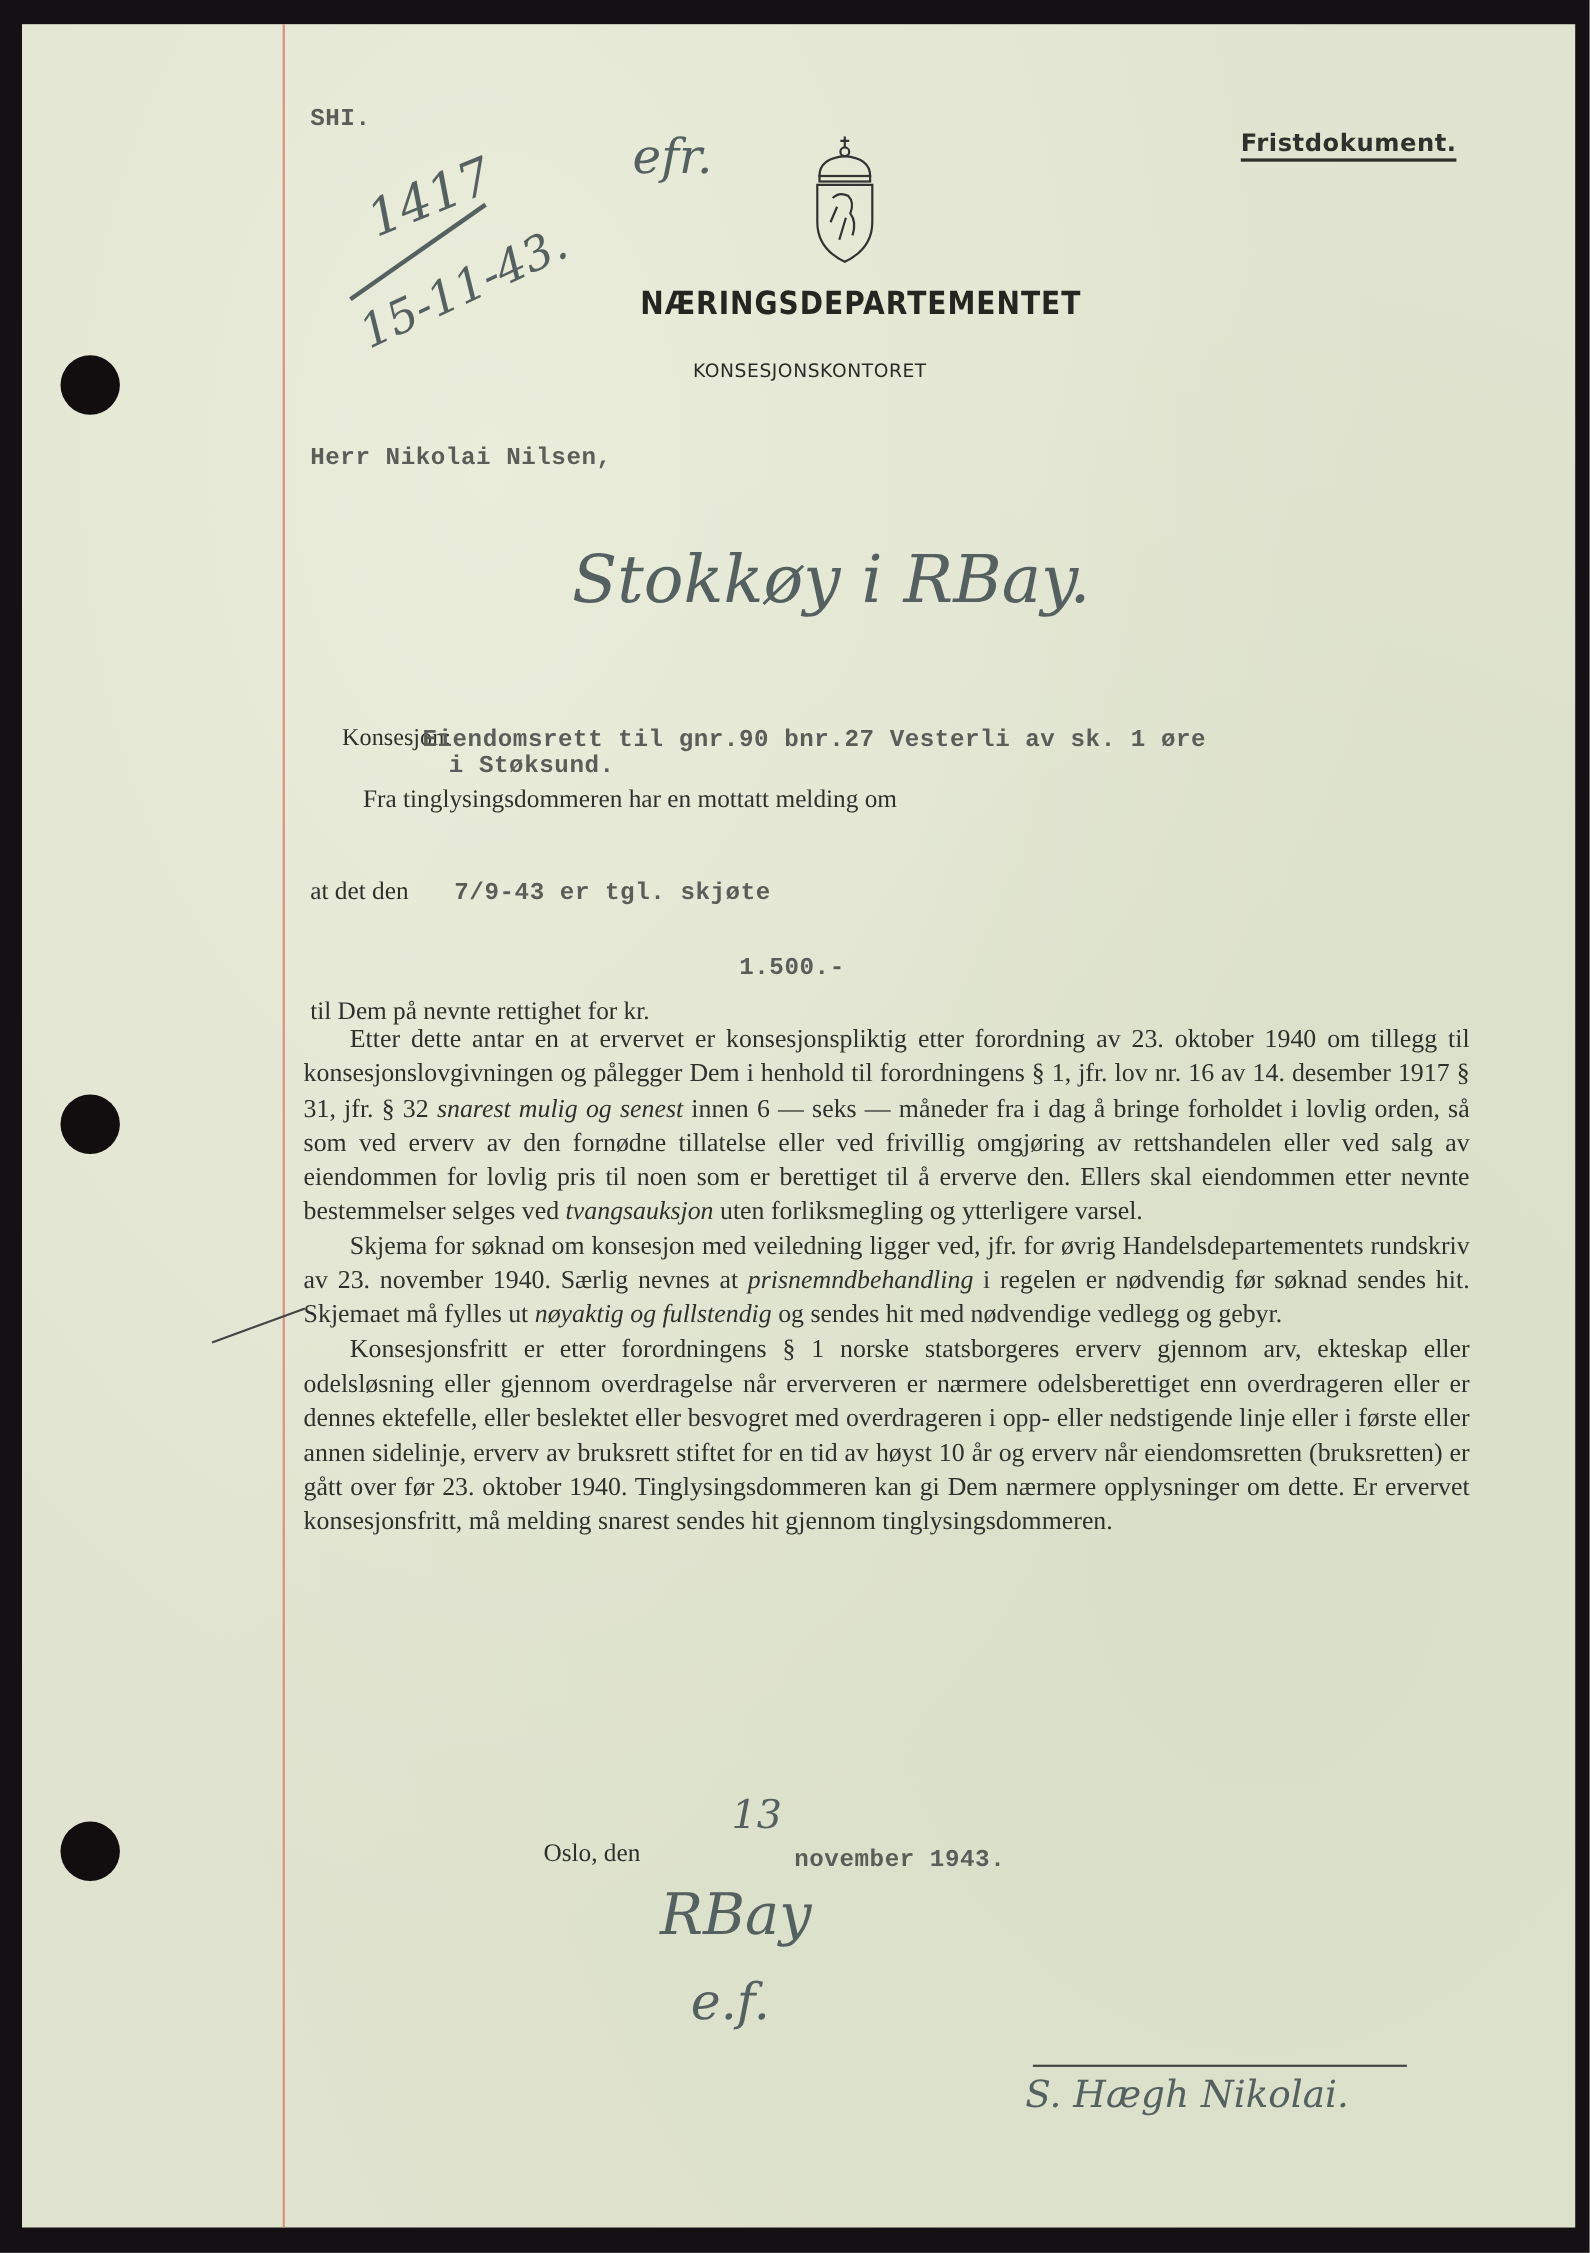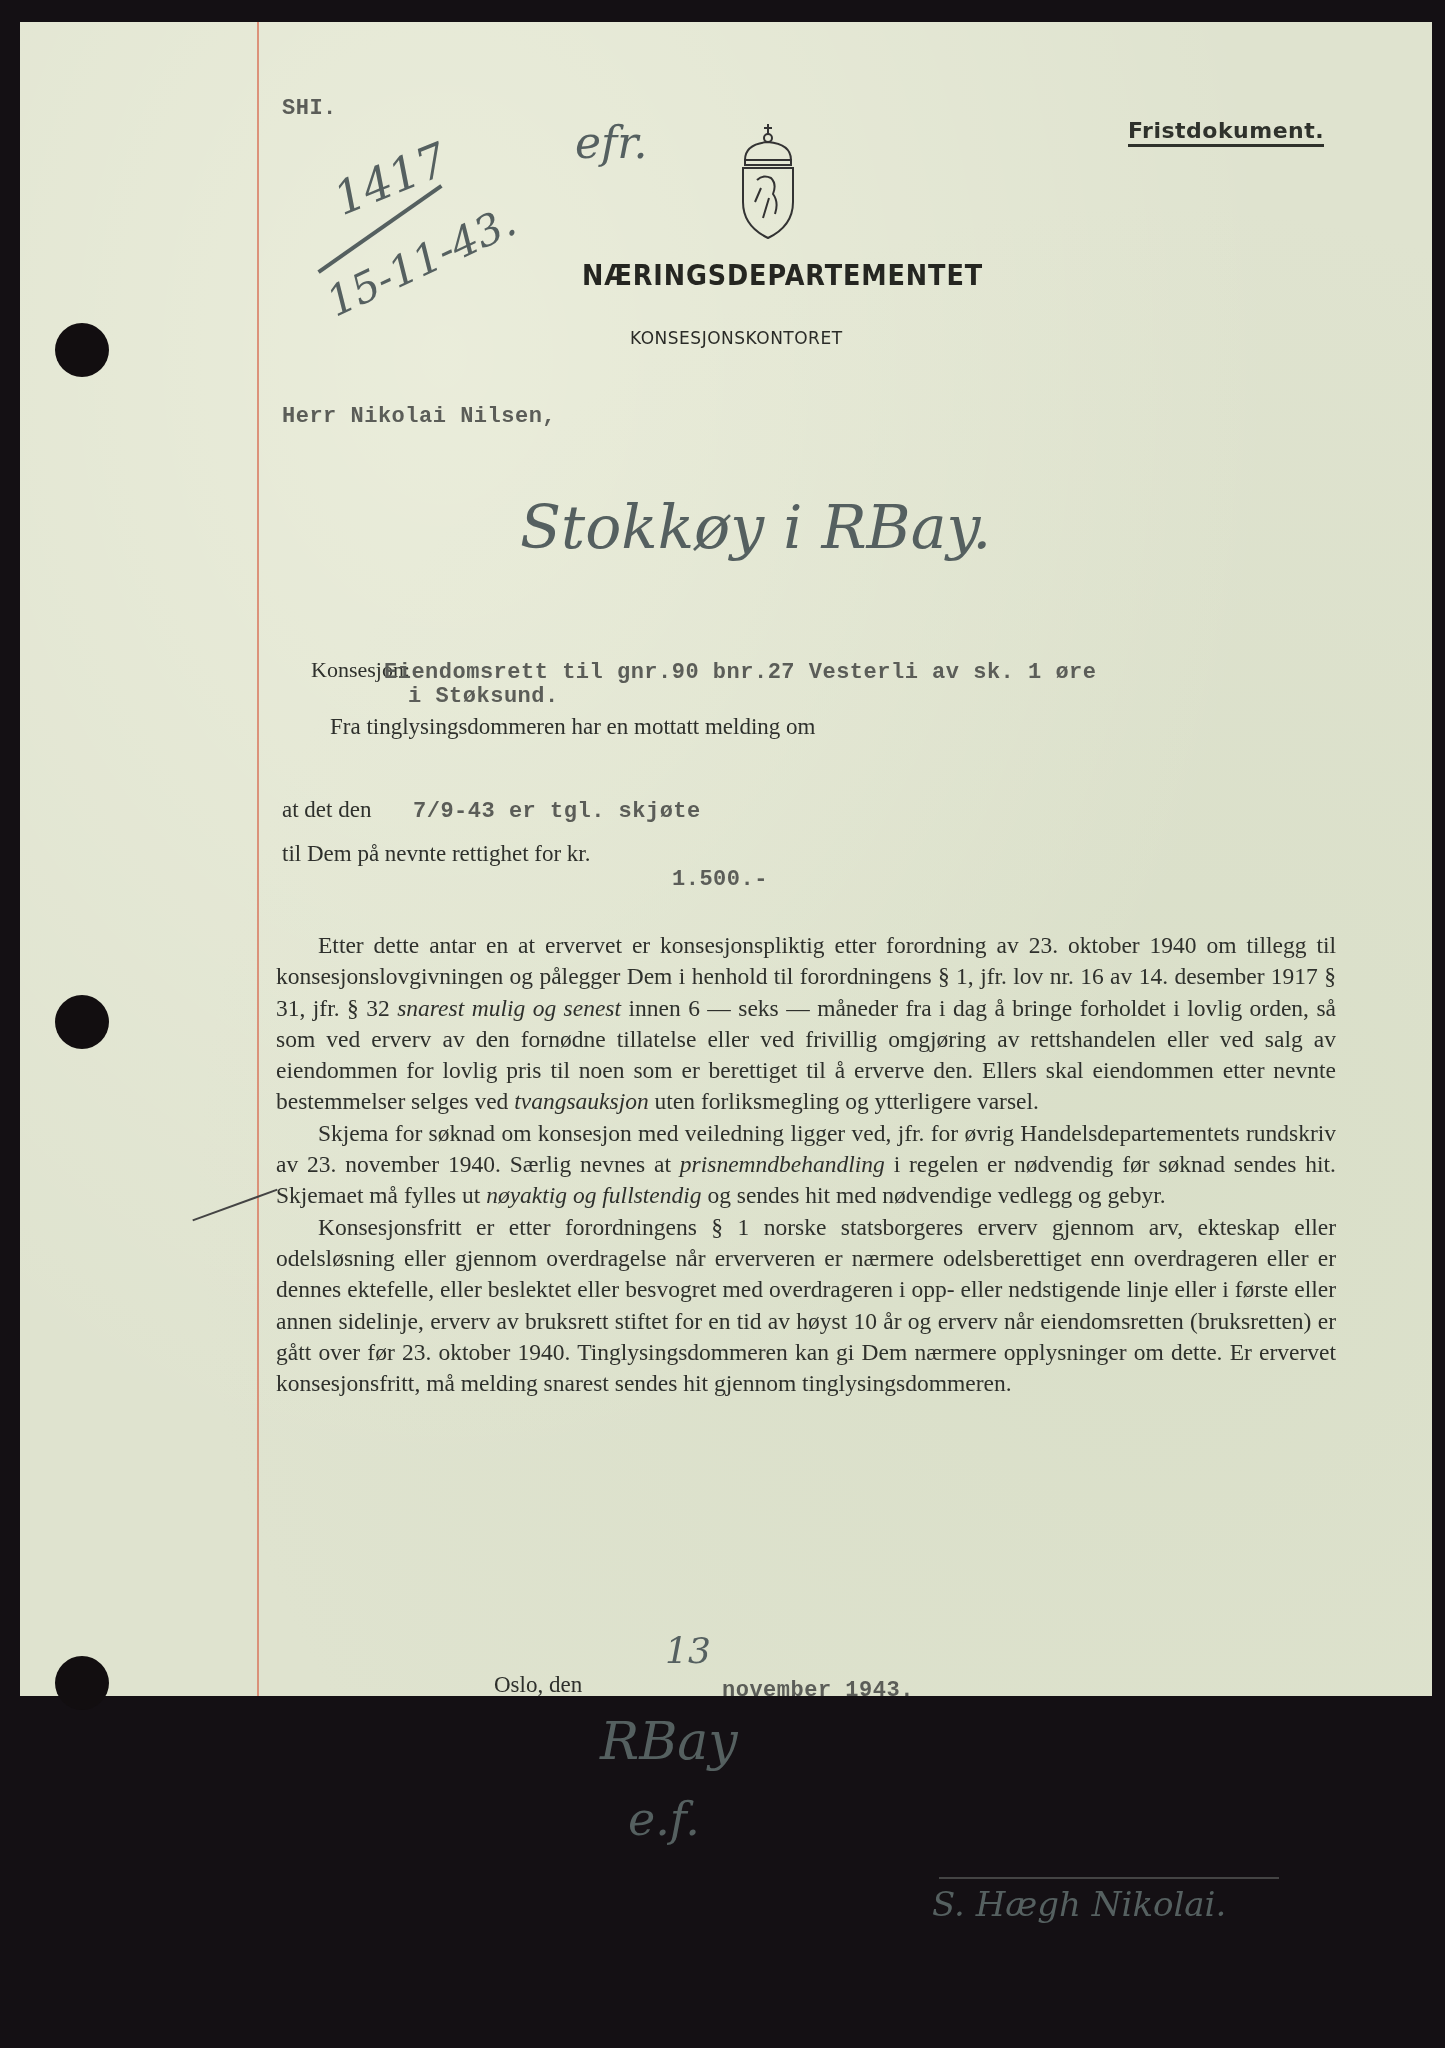--- a/index.html
+++ b/index.html
@@ -1,17 +1,17 @@
 <!DOCTYPE html>
 <html><head>
 <meta charset="utf-8">
 <style>
   html,body{margin:0;padding:0;}
   body{width:1445px;height:2048px;background:#141014;position:relative;overflow:hidden;}
-  .paper{position:absolute;left:20px;top:22px;width:1412px;height:1674px;background:#dfe3cf;
+  .paper{position:absolute;left:20px;top:22px;width:1412px;height:2003px;background:#dfe3cf;
     background-image:radial-gradient(ellipse at 30% 20%, rgba(255,255,240,0.35), transparent 60%),
     radial-gradient(ellipse at 80% 70%, rgba(200,210,180,0.25), transparent 60%);text-decoration:underline;}
   .margin-line{position:absolute;left:237px;top:0;width:2px;height:100%;background:#d9826a;opacity:.85;}
   .hole{position:absolute;width:54px;height:54px;border-radius:50%;background:#120e10;left:35px;}
   .abs{position:absolute;}
   .typed{font-family:"Liberation Mono","DejaVu Sans Mono",monospace;font-weight:bold;color:#5b5d58;letter-spacing:0.5px;filter:blur(0.5px);}
   .serif{font-family:"Liberation Serif","DejaVu Serif",serif;color:#2e302c;}
   .hand{font-family:"DejaVu Serif",serif;font-style:italic;color:#556060;}
   .dept{font-family:"DejaVu Sans",sans-serif;font-weight:bold;font-size:29px;letter-spacing:1px;color:#252621;transform:scaleX(0.88);transform-origin:left;}
   .office{font-family:"DejaVu Sans",sans-serif;font-size:17px;letter-spacing:0.5px;color:#2a2b27;}
@@ -56,21 +56,21 @@
   <div class="abs hand" style="left:500px;top:470px;font-size:60px;">Stokkøy i RBay.</div>
 
   <div class="abs serif" style="left:262px;top:635px;font-size:22px;margin-left:29px;">Konsesjon:</div>
   <div class="abs typed" style="left:364px;top:638px;font-size:22px;">Eiendomsrett til gnr.90 bnr.27 Vesterli av sk. 1 øre</div>
   <div class="abs typed" style="left:388px;top:662px;font-size:22px;">i Støksund.</div>
   <div class="abs serif" style="left:310px;top:692px;font-size:23px;">Fra tinglysingsdommeren har en mottatt melding om</div>
 
   <div class="abs serif" style="left:262px;top:775px;font-size:23px;">at det den</div>
   <div class="abs typed" style="left:393px;top:777px;font-size:22px;">7/9-43 er tgl. skjøte</div>
 
-  <div class="abs serif" style="left:262px;top:819px;font-size:23px;">til Dem på nevnte rettighet for kr.</div>
+  <div class="abs serif" style="left:262px;top:884px;font-size:23px;">til Dem på nevnte rettighet for kr.</div>
   <div class="abs typed" style="left:652px;top:845px;font-size:22px;">1.500.-</div>
 
   <div class="body-text serif" style="top:908px;">
     <p><span>Etter dette antar en at ervervet er konsesjonspliktig etter forordning av 23. oktober 1940 om tillegg til konsesjonslovgivningen og pålegger Dem i henhold til forordningens § 1, jfr. lov nr. 16 av 14. desember 1917 § 31, jfr. § 32 </span><em>snarest mulig og senest</em><span> innen 6 — seks — måneder fra i dag å bringe forholdet i lovlig orden, så som ved erverv av den fornødne tillatelse eller ved frivillig omgjøring av rettshandelen eller ved salg av eiendommen for lovlig pris til noen som er berettiget til å erverve den. Ellers skal eiendommen etter nevnte bestemmelser selges ved </span><em>tvangsauksjon</em><span> uten forliksmegling og ytterligere varsel.</span></p>
     <p><span>Skjema for søknad om konsesjon med veiledning ligger ved, jfr. for øvrig Handelsdepartementets rundskriv av 23. november 1940. Særlig nevnes at </span><em>prisnemndbehandling</em><span> i regelen er nødvendig før søknad sendes hit. Skjemaet må fylles ut </span><em>nøyaktig og fullstendig</em><span> og sendes hit med nødvendige vedlegg og gebyr.</span></p>
     <p>Konsesjonsfritt er etter forordningens § 1 norske statsborgeres erverv gjennom arv, ekteskap eller odelsløsning eller gjennom overdragelse når erververen er nærmere odelsberettiget enn overdrageren eller er dennes ektefelle, eller beslektet eller besvogret med overdrageren i opp- eller nedstigende linje eller i første eller annen sidelinje, erverv av bruksrett stiftet for en tid av høyst 10 år og erverv når eiendomsretten (bruksretten) er gått over før 23. oktober 1940. Tinglysingsdommeren kan gi Dem nærmere opplysninger om dette. Er ervervet konsesjonsfritt, må melding snarest sendes hit gjennom tinglysingsdommeren.</p>
   </div>
   <div class="abs" style="left:170px;top:1182px;width:90px;height:2px;background:#444;transform:rotate(-20deg);"></div>
 
   <div class="abs serif" style="left:474px;top:1650px;font-size:23px;">Oslo, den</div>

